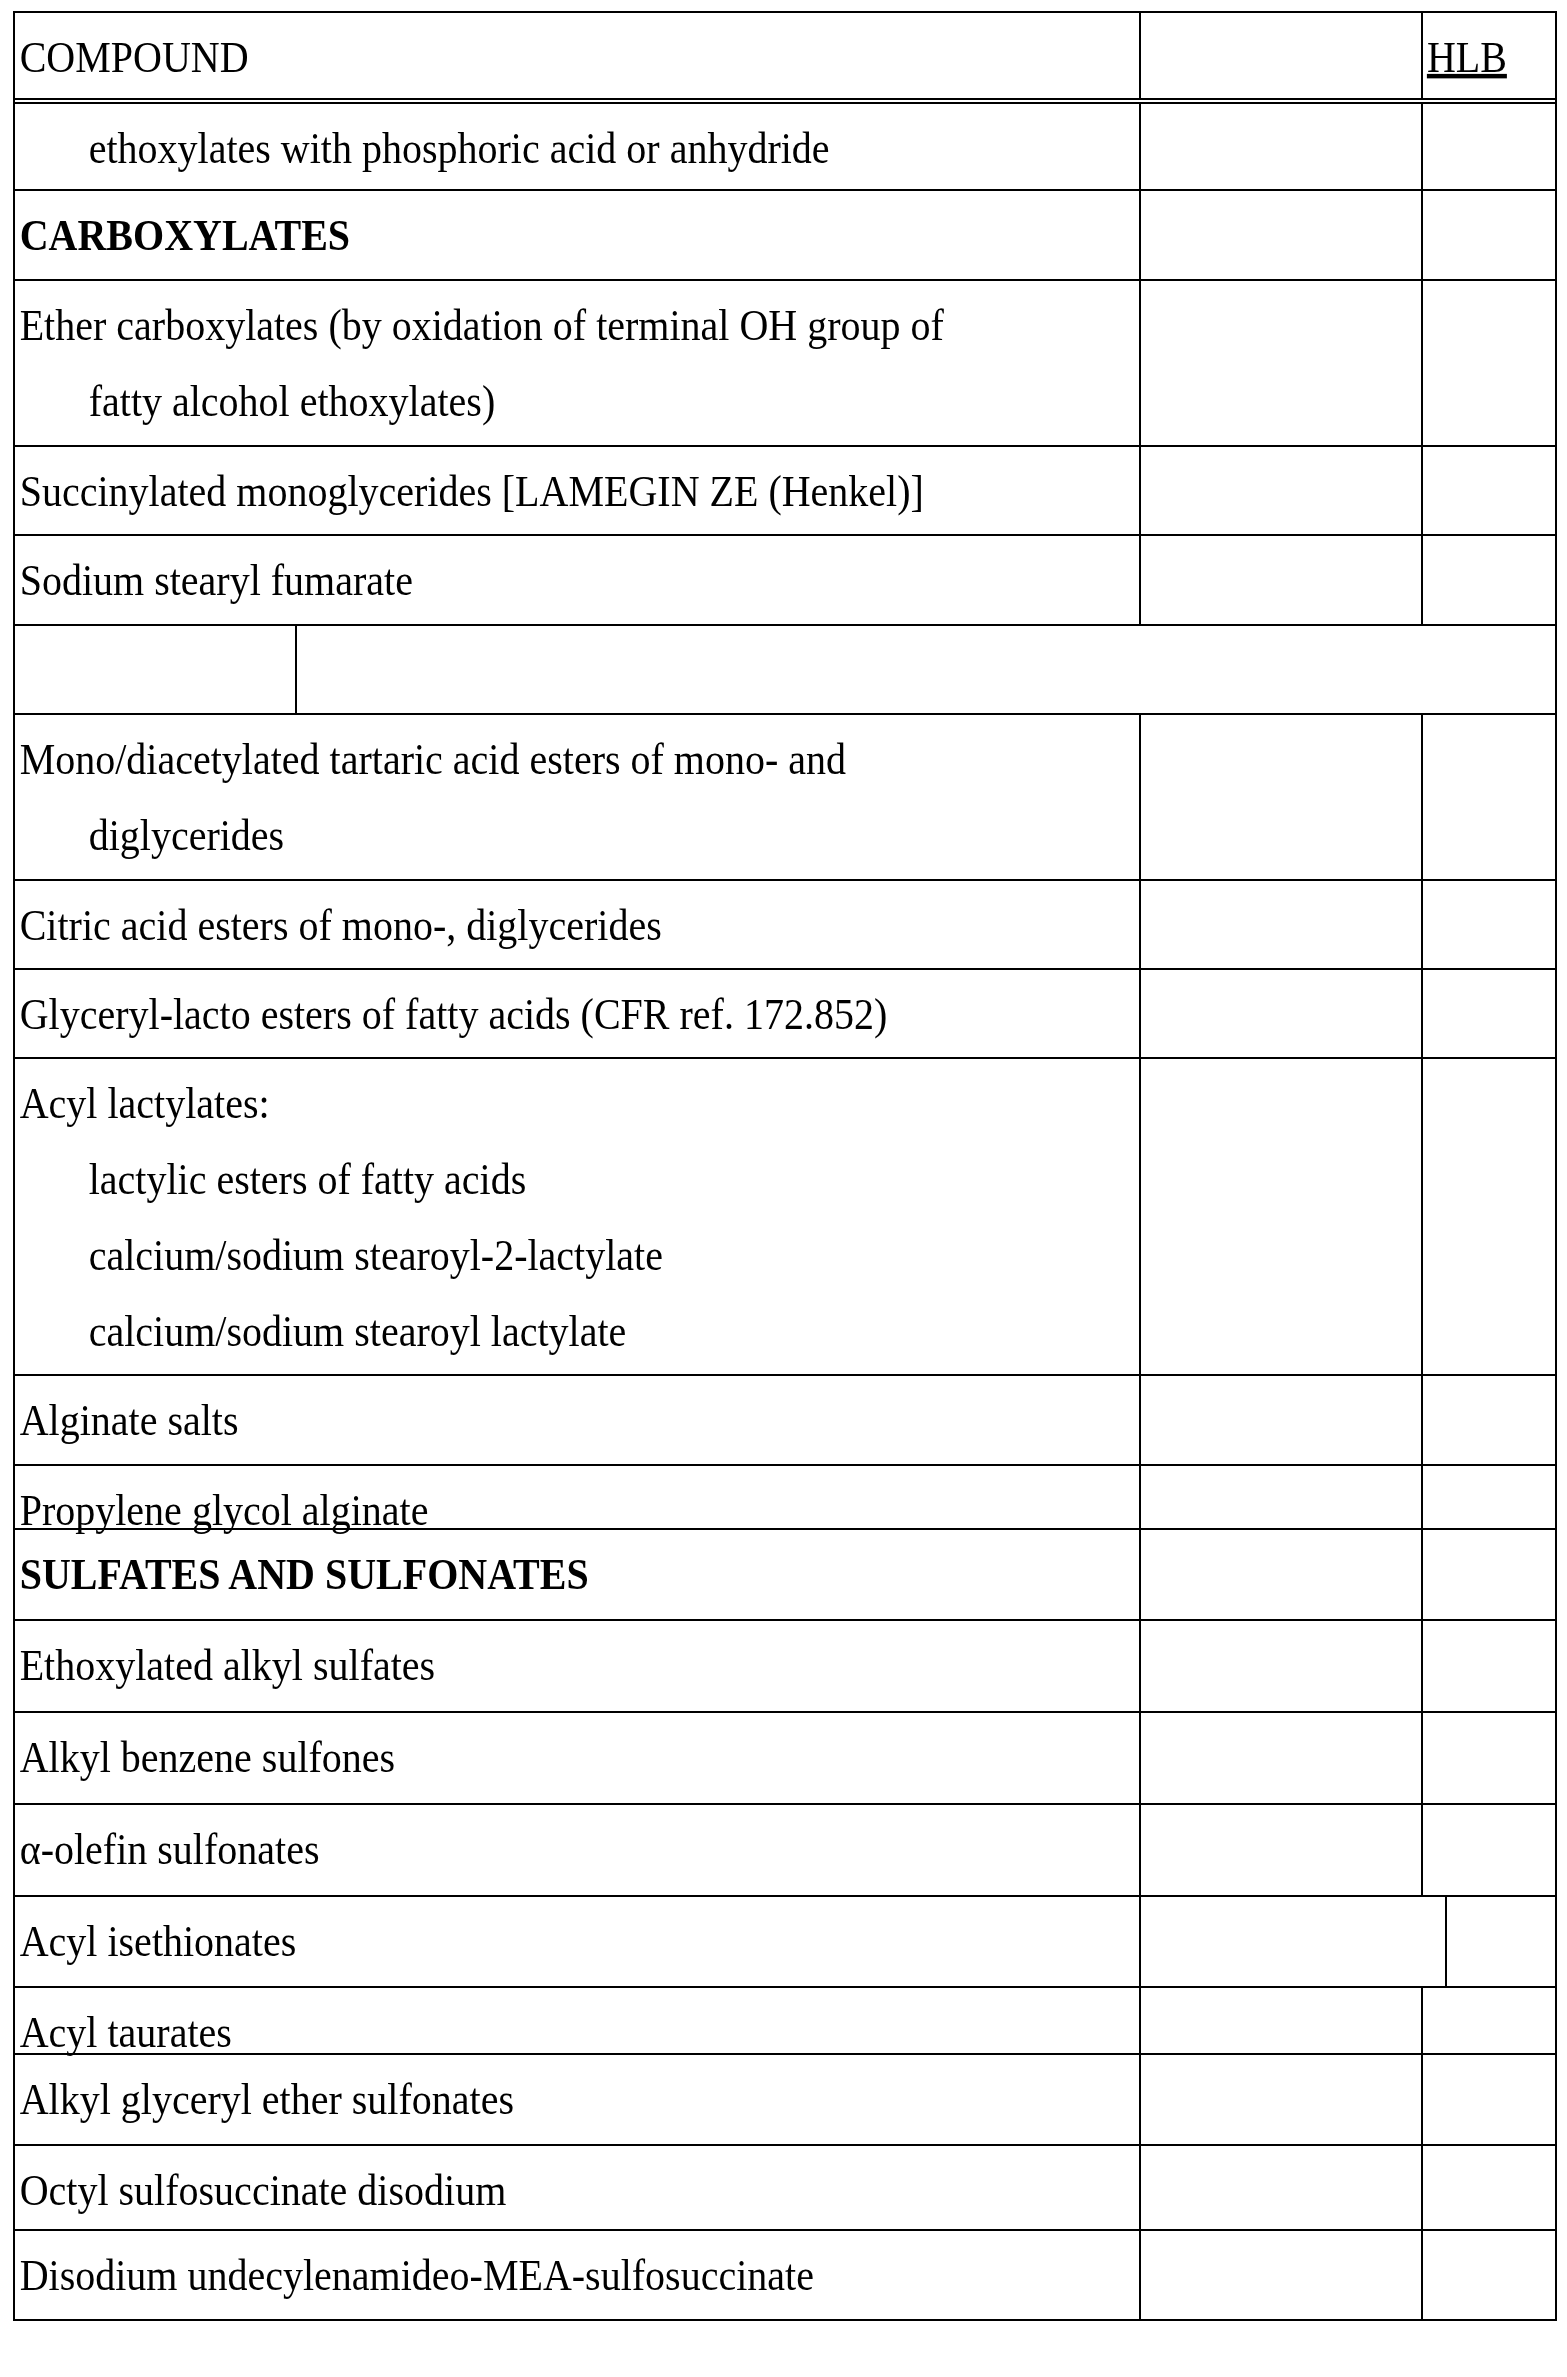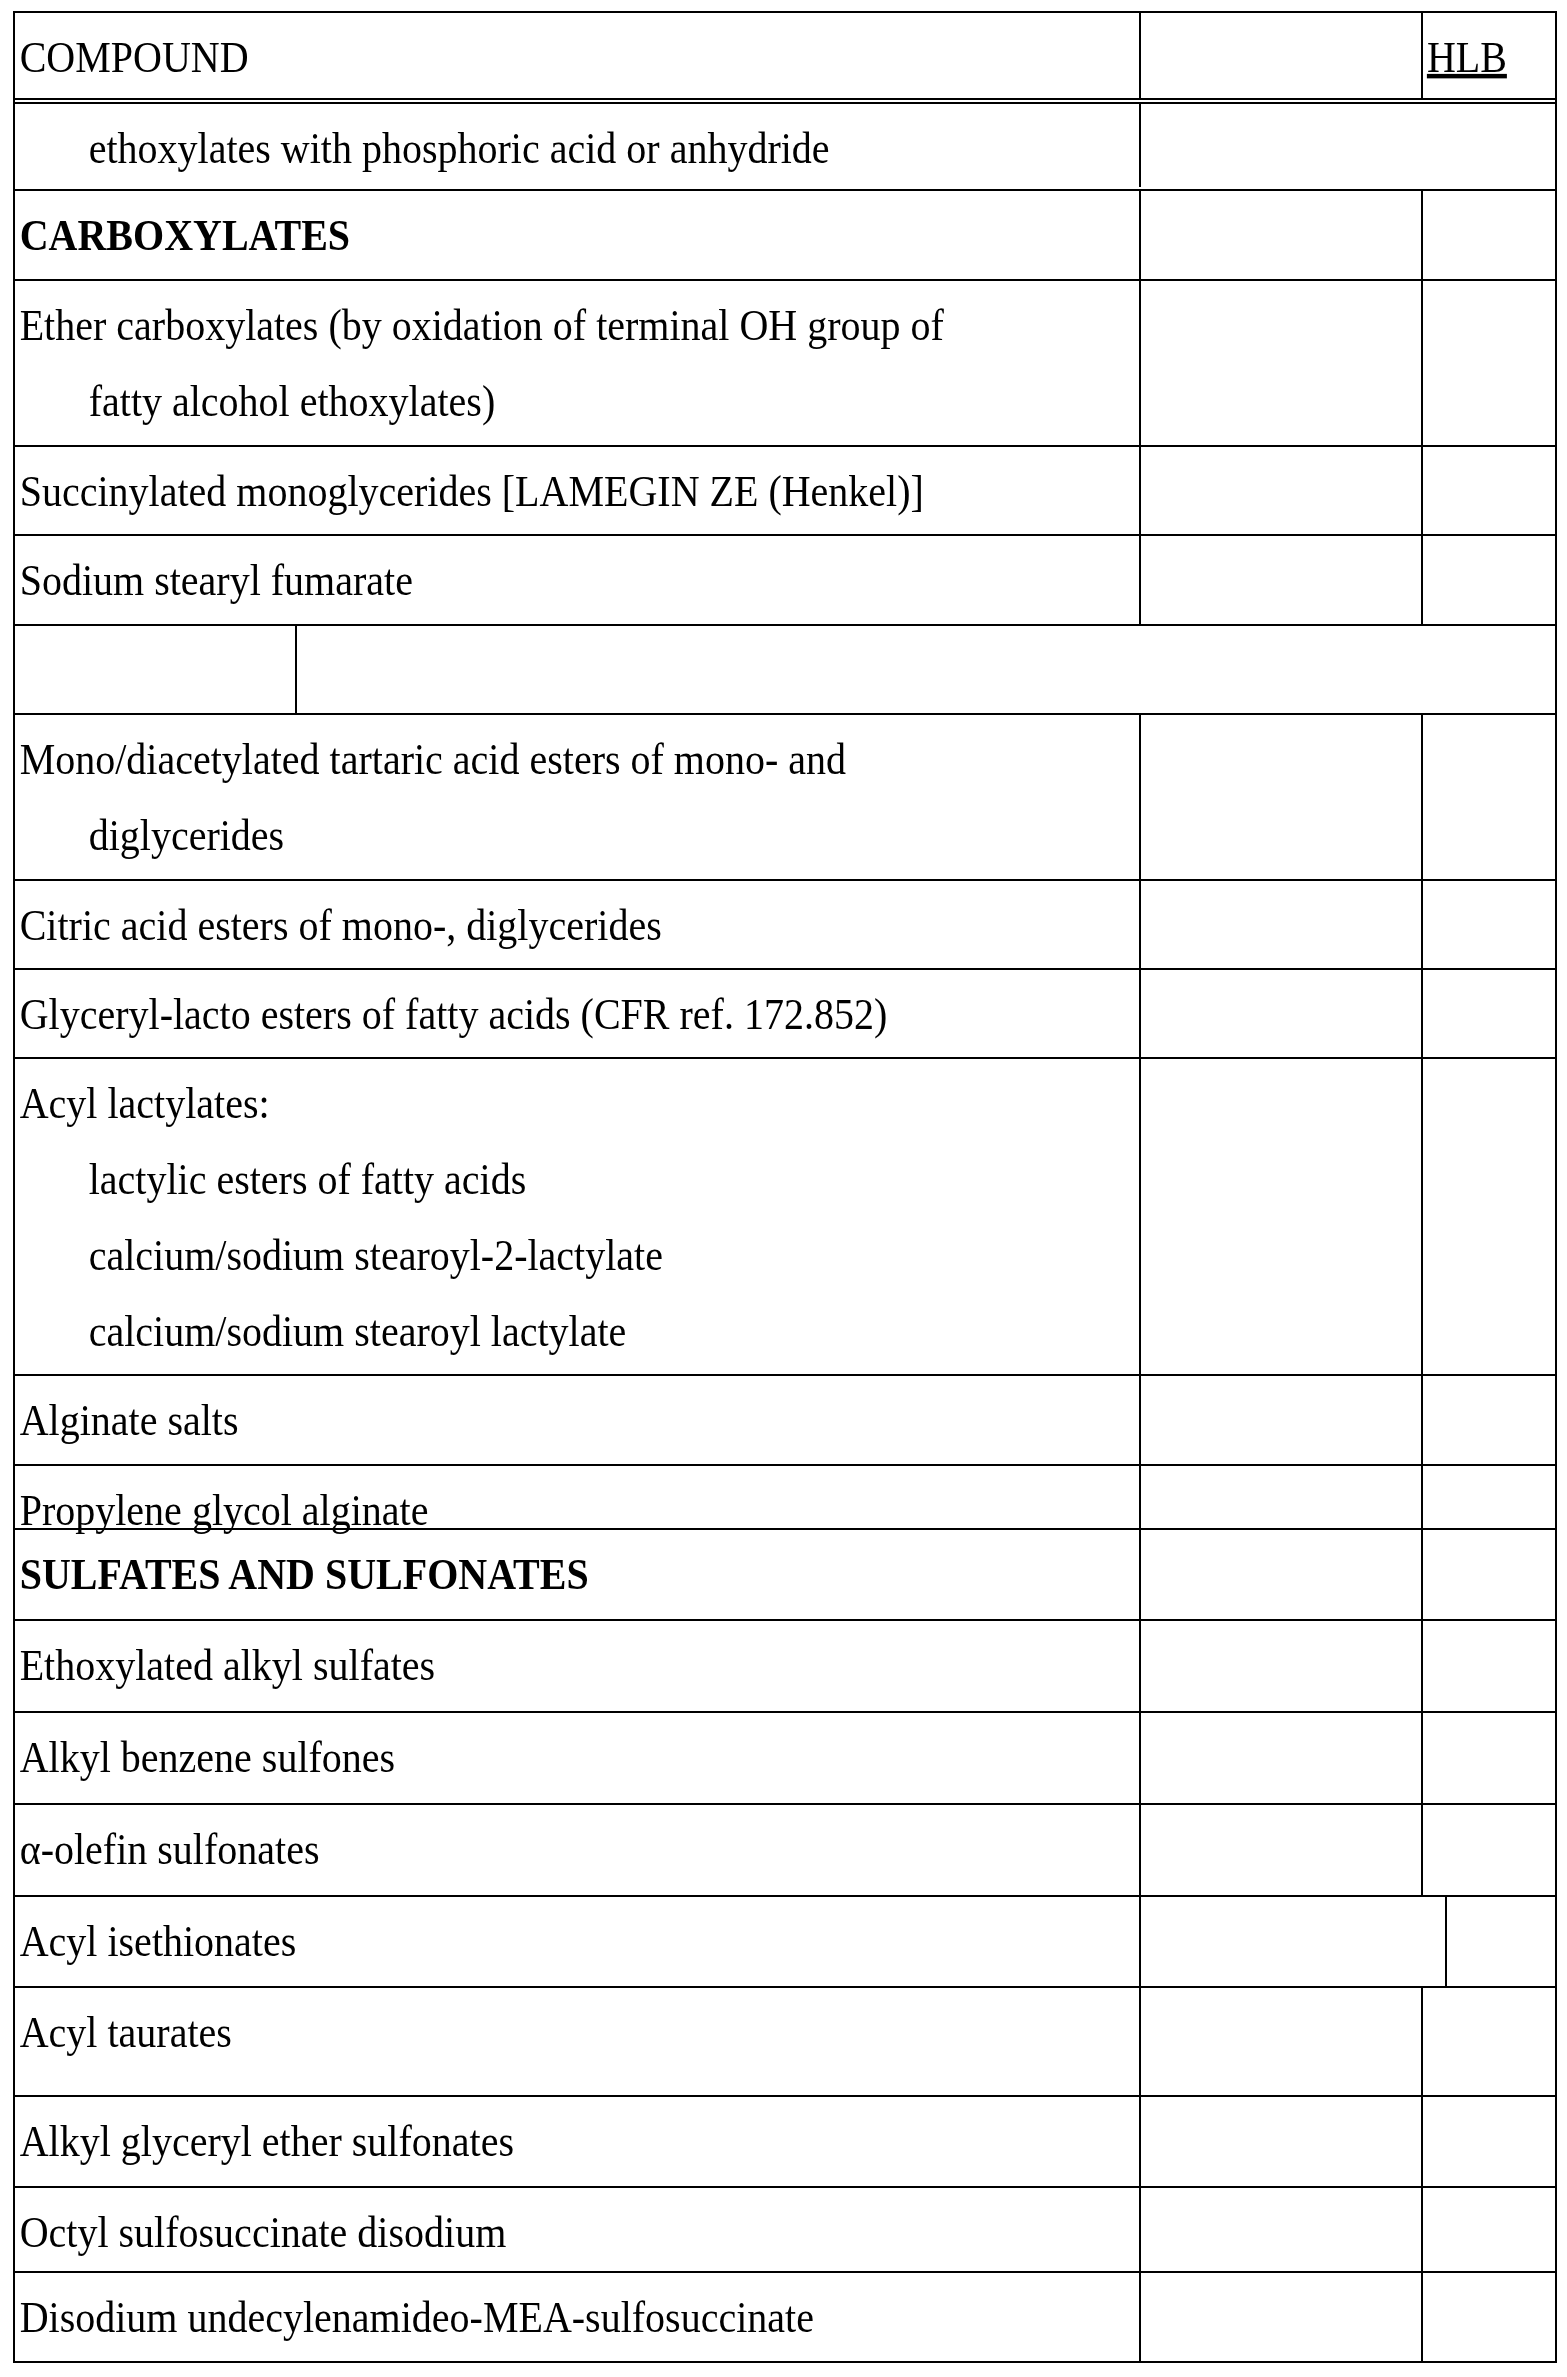--- a/index.html
+++ b/index.html
@@ -77,21 +77,21 @@
   <div class="row header" style="height:91px">
     <div class="cell compound">
       <span class="line">COMPOUND</span>
     </div>
     <div class="cell mid"></div>
     <div class="cell hlb">
       <span class="hlb-label">HLB</span>
     </div>
   </div>
   <div id="rows">
-      <div class="row" style="height: 87px; flex-direction: column;">
+      <div class="row" style="height: 87px;">
         <div class="cell compound">
           <span class="line indent">ethoxylates with phosphoric acid or anhydride</span>
         </div>
         <div class="cell mid"></div>
         <div class="cell hlb"></div>
       </div>
       <div class="row" style="height: 90px;">
         <div class="cell compound">
           <span class="line bold">CARBOXYLATES</span>
         </div>
@@ -198,21 +198,21 @@
         <div class="cell mid"></div>
         <div class="cell hlb"></div>
       </div>
       <div class="row" style="height: 91px; gap: 24px;">
         <div class="cell compound">
           <span class="line">Acyl isethionates</span>
         </div>
         <div class="cell mid"></div>
         <div class="cell hlb"></div>
       </div>
-      <div class="row" style="height: 109px; justify-content: center;">
+      <div class="row" style="height: 67px; justify-content: center;">
         <div class="cell compound">
           <span class="line">Acyl taurates</span>
         </div>
         <div class="cell mid"></div>
         <div class="cell hlb"></div>
       </div>
       <div class="row" style="height: 91px;">
         <div class="cell compound">
           <span class="line">Alkyl glyceryl ether sulfonates</span>
         </div>

